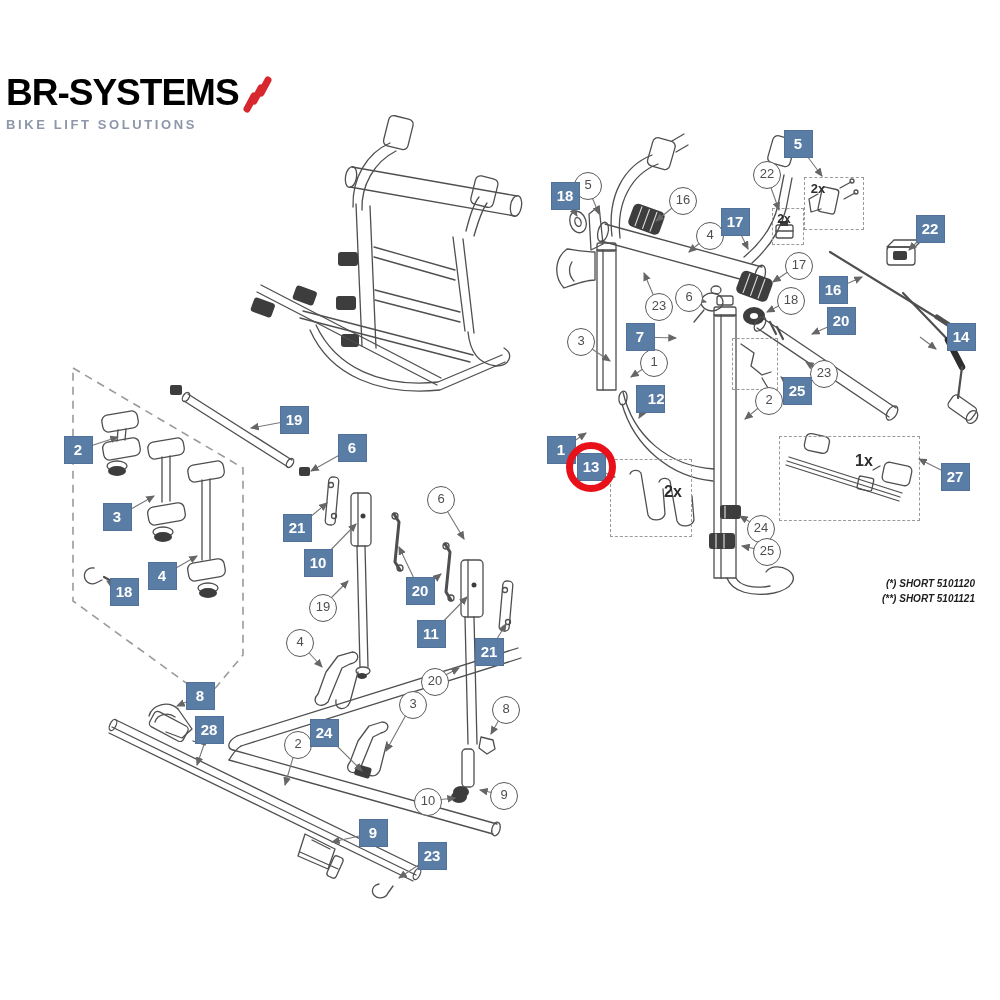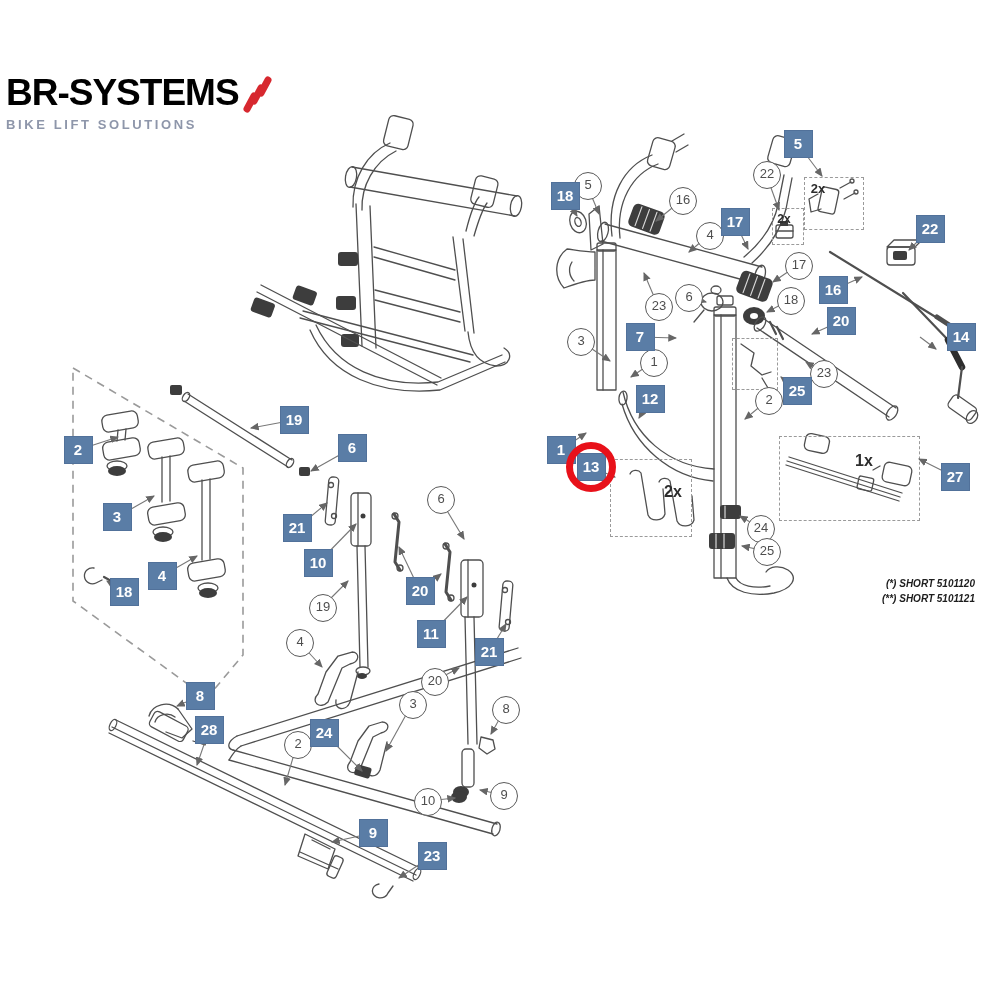--- a/index.html
+++ b/index.html
@@ -347,21 +347,21 @@
     <div class="callout" style="left: 63.5px; top: 436px;">2</div>
     <div class="callout" style="left: 102.5px; top: 503px;">3</div>
     <div class="callout" style="left: 147.5px; top: 562px;">4</div>
     <div class="callout" style="left: 783.5px; top: 130px;">5</div>
     <div class="callout" style="left: 337.5px; top: 434px;">6</div>
     <div class="callout" style="left: 625.5px; top: 323px;">7</div>
     <div class="callout" style="left: 185.5px; top: 682px;">8</div>
     <div class="callout" style="left: 358.5px; top: 819px;">9</div>
     <div class="callout" style="left: 303.5px; top: 549px;">10</div>
     <div class="callout" style="left: 416.5px; top: 620px;">11</div>
-    <div class="callout" style="left: 635.5px; top: 385px;">12</div>
+    <div class="callout" style="left: 635.5px; top: 385px; text-align: right;">12</div>
     <div class="callout" style="left: 576.5px; top: 453px;">13</div>
     <div class="hl-ring" style="left: 566px; top: 442px;"></div>
     <div class="callout" style="left: 905.5px; top: 323px; margin-left: 41px;">14</div>
     <div class="callout" style="left: 826.5px; top: 307px;">20</div>
     <div class="callout" style="left: 818.5px; top: 276px;">16</div>
     <div class="callout" style="left: 720.5px; top: 208px;">17</div>
     <div class="callout" style="left: 550.5px; top: 182px;">18</div>
     <div class="callout" style="left: 279.5px; top: 406px;">19</div>
     <div class="callout" style="left: 405.5px; top: 577px;">20</div>
     <div class="callout" style="left: 282.5px; top: 514px;">21</div>

